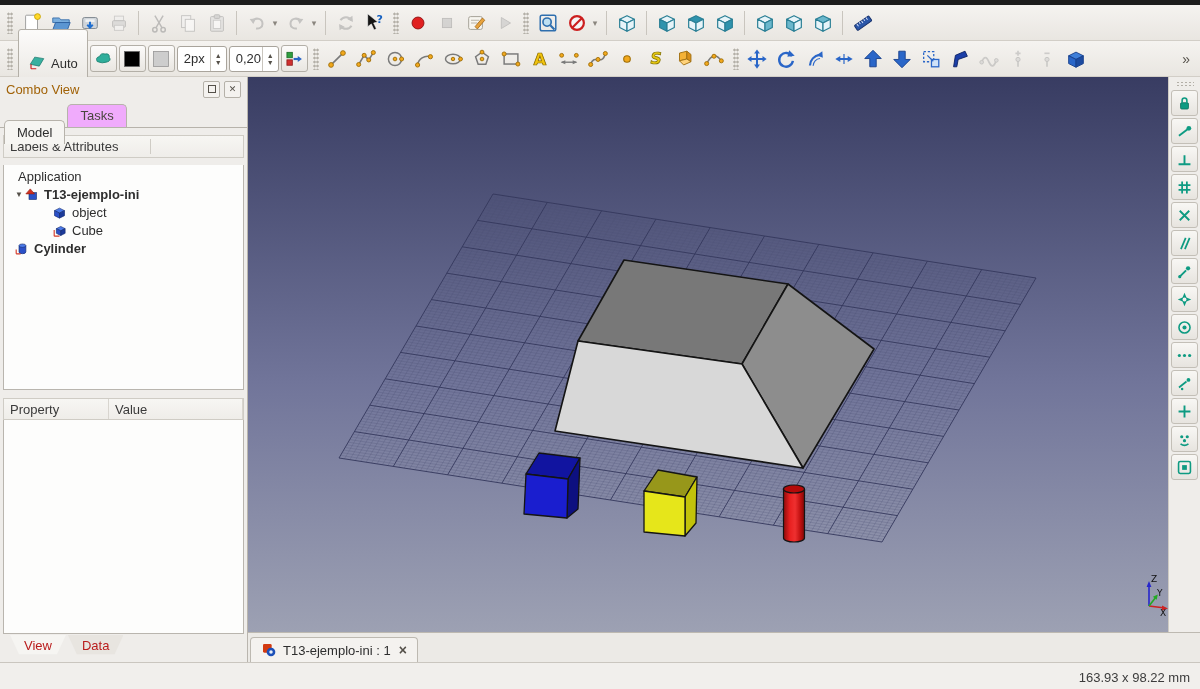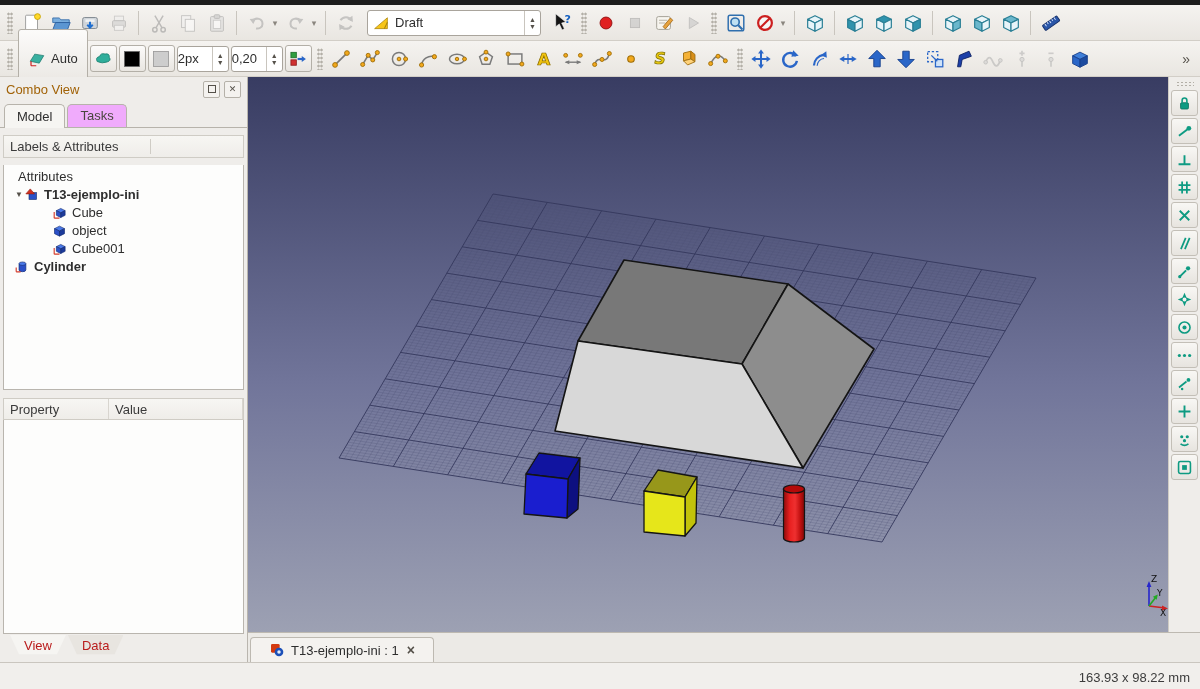--- a/index.html
+++ b/index.html
@@ -19,44 +19,44 @@
   .tbtn .ic{width:22px;height:22px;}
   .tbtn.disabled{filter:grayscale(1) opacity(.5);}
   .dd{font-size:9px;color:#8a867e;margin-left:-2px;width:10px;text-align:center;}
   .wbcombo{display:flex;align-items:center;height:24px;min-width:168px;background:#fff;
            border:1px solid #a9a49c;border-radius:3px;padding-left:4px;margin:0 6px;}
   .wbcombo .ic{width:18px;height:18px;margin-right:5px;}
   .wbcombo .lbl{flex:1;}
   .spincol{display:flex;flex-direction:column;align-items:center;justify-content:center;
            width:15px;align-self:stretch;border-left:1px solid #c9c5be;color:#55514a;
            font-size:7px;line-height:7px;}
-  .autobtn{display:flex;align-items:center;gap:5px;height:25px;padding:16px 9px;border-radius:3px;
+  .autobtn{display:flex;align-items:flex-end;gap:5px;height:25px;padding:16px 9px;border-radius:3px;
            background:linear-gradient(#fcfbfa,#e9e6e1);border:1px solid #b3afa7;}
   .autobtn .ic{width:18px;height:18px;}
   .smbtn{width:25px;height:25px;display:flex;align-items:center;justify-content:center;
          border:1px solid #b3afa7;border-radius:3px;background:linear-gradient(#fcfbfa,#e9e6e1);}
   .smbtn .ic{width:20px;height:20px;}
   .spinbox{display:flex;align-items:center;height:24px;background:#fff;border:1px solid #a9a49c;
-           border-radius:3px;gap:8px;}
+           border-radius:3px;padding-left:6px;}
   .spinbox .val{min-width:26px;}
   .chev{margin-left:auto;color:#55514a;font-size:14px;padding-right:6px;}
   
   .main{display:flex;height:585px;}
   .leftpanel{width:247px;flex:0 0 247px;background:#efedea;border-right:1px solid #b9b5ae;
              display:flex;flex-direction:column;}
   .cv-title{display:flex;align-items:center;height:24px;padding:0 6px;}
   .cv-title .t{flex:1;color:#a16207;}
   .winbtn{width:15px;height:15px;border:1px solid #b5b1a9;border-radius:2px;margin-left:4px;
           display:flex;align-items:center;justify-content:center;background:#f4f2ef;
           font-size:9px;color:#55514a;}
   .winbtn .sq{width:6px;height:6px;border:1px solid #55514a;}
   .cv-tabs{display:flex;align-items:flex-end;height:26px;padding:0 4px;border-bottom:1px solid #b7b3ab;}
   .cv-tab{padding:3px 12px 4px;border:1px solid #b7b3ab;border-bottom:none;
           border-radius:5px 5px 0 0;background:#f0abfc;color:#4a463f;margin-right:2px;}
-  .cv-tab.active{background:#f6f5f2;color:#2e2e2e;position:relative;top:1px;padding-top:4px;}
+  .cv-tab.active{background:#f6f5f2;color:#2e2e2e;position:relative;top:17px;padding-top:4px;}
   .tree-header{height:21px;margin:7px 3px;display:flex;align-items:center;border:1px solid #cfccc5;
                background:linear-gradient(#f7f6f3,#efede9);}
   .tree-header .cell{padding:0 6px;color:#3a3a3a;}
   .treebox{height:222px;margin:0 3px;background:#fdfdfc;border:1px solid #b9b5ae;border-top:none;
            overflow:hidden;padding-top:2px;}
   .trow{display:flex;align-items:center;height:18px;white-space:nowrap;}
   .trow .exp{width:10px;font-size:8px;color:#55514a;text-align:center;}
   .trow .ic{width:15px;height:15px;margin-right:5px;flex:0 0 auto;}
   .trow.bold{font-weight:bold;}
   .vsplit{height:8px;}
@@ -76,21 +76,21 @@
   .viewport svg{display:block;width:100%;height:100%;}
   .snapbar{flex:1;background:#efedea;border-left:1px solid #cfcbc4;display:flex;flex-direction:column;
            align-items:center;padding-top:2px;}
   .snap-handle{width:18px;height:5px;margin:2px 0 3px;
                background-image:radial-gradient(#b3afa7 1px,transparent 1.2px);background-size:4px 3px;}
   .snapbtn{width:25px;height:24px;margin:1px 0;display:flex;align-items:center;justify-content:center;
            border:1px solid #c3bfb7;border-radius:3px;background:linear-gradient(#f8f7f4,#e7e4df);}
   .snapbtn .ic{width:19px;height:19px;}
   .mditabs{height:29px;background:#eceae6;border-top:1px solid #bdb9b1;display:flex;align-items:flex-end;
            padding:0 2px;}
-  .mditab{display:flex;align-items:center;gap:6px;height:24px;padding:0 18px;margin-bottom:0;
+  .mditab{display:flex;align-items:center;gap:6px;height:24px;padding:0 10px;margin-bottom:0;
           background:#f4f2ef;border:1px solid #bdb9b1;border-bottom:none;border-radius:4px 4px 0 0;}
   .mditab .ic{width:16px;height:16px;}
   .mditab .x{font-weight:bold;color:#55514a;font-size:14px;margin-left:2px;}
   
   .statusbar{height:28px;background:#f1efec;border-top:1px solid #cac6bf;display:flex;
              align-items:center;justify-content:flex-end;padding:0 10px;color:#3c3c3c;}
   svg text{font-family:"DejaVu Sans","Liberation Sans",sans-serif;}
   
   .cube-front{--cf:#2f93ad;} .cube-top{--ct:#2f93ad;} .cube-right{--cr:#2f93ad;}
   .cube-rear{--cr:#6ab7cc;} .cube-bottom{--cf:#6ab7cc;} .cube-left{--ct:#6ab7cc;}
@@ -486,30 +486,20 @@
       <svg class="ic ">
         <use href="#sym-redo"></use>
       </svg>
     </span>
     <span class="dd">▾</span>
     <span class="tb-sep"></span>
     <span class="tbtn disabled">
       <svg class="ic ">
         <use href="#sym-refresh"></use>
       </svg>
-    </span>
-    <span class="wbcombo">
-      <svg class="ic ">
-        <use href="#sym-wbdraft"></use>
-      </svg>
-      <span class="lbl">Draft</span>
-      <span class="spincol">
-        <span>▲</span>
-        <span>▼</span>
-      </span>
     </span>
     <span class="tbtn">
       <svg class="ic ">
         <use href="#sym-whatsthis"></use>
       </svg>
     </span>
     <span class="tb-handle"></span>
     <span class="tbtn">
       <svg class="ic ">
         <use href="#sym-record"></use>
@@ -779,49 +769,42 @@
     <div class="cv-tabs">
       <span class="cv-tab active">Model</span>
       <span class="cv-tab">Tasks</span>
     </div>
     <div class="tree-header">
       <span class="cell" style="width:134px;border-right:1px solid #cfccc5;">Labels &amp; Attributes</span>
     </div>
     <div class="treebox" id="treebox">
         <div class="trow" style="padding-left: 4px;">
           <span class="exp"></span>
-          <span>Attributes</span>
+          <span>Application</span>
         </div>
         <div class="trow bold" style="padding-left: 10px;">
           <span class="exp">▼</span>
           <svg class="ic ">
             <use href="#sym-treedoc"></use>
           </svg>
           <span>T13-ejemplo-ini</span>
-        </div>
-        <div class="trow" style="padding-left: 38px;">
-          <span class="exp"></span>
-          <svg class="ic ">
-            <use href="#sym-treepartcube"></use>
-          </svg>
-          <span>Cube</span>
         </div>
         <div class="trow" style="padding-left: 38px;">
           <span class="exp"></span>
           <svg class="ic ">
             <use href="#sym-treecube"></use>
           </svg>
           <span>object</span>
         </div>
         <div class="trow" style="padding-left: 38px;">
           <span class="exp"></span>
           <svg class="ic ">
             <use href="#sym-treepartcube"></use>
           </svg>
-          <span>Cube001</span>
+          <span>Cube</span>
         </div>
         <div class="trow bold" style="">
           <span class="exp"></span>
           <svg class="ic ">
             <use href="#sym-treecyl"></use>
           </svg>
           <span>Cylinder</span>
         </div>
       </div>
     <div class="vsplit"></div>

